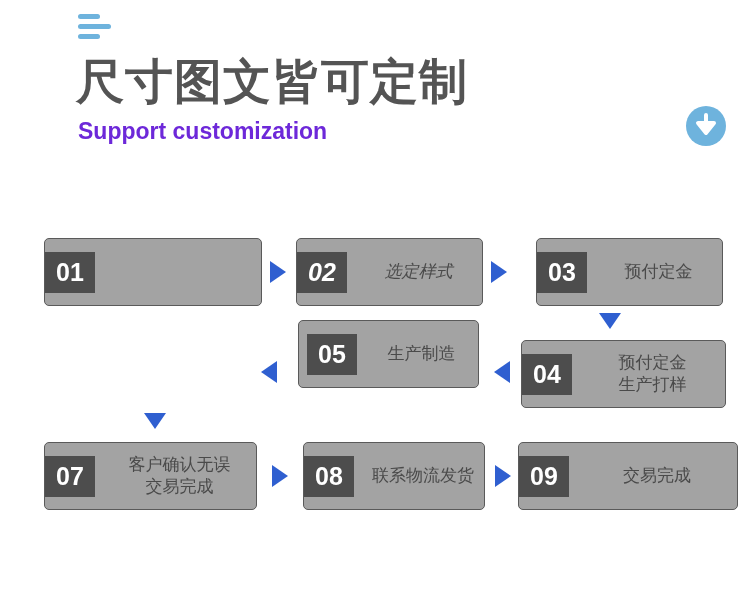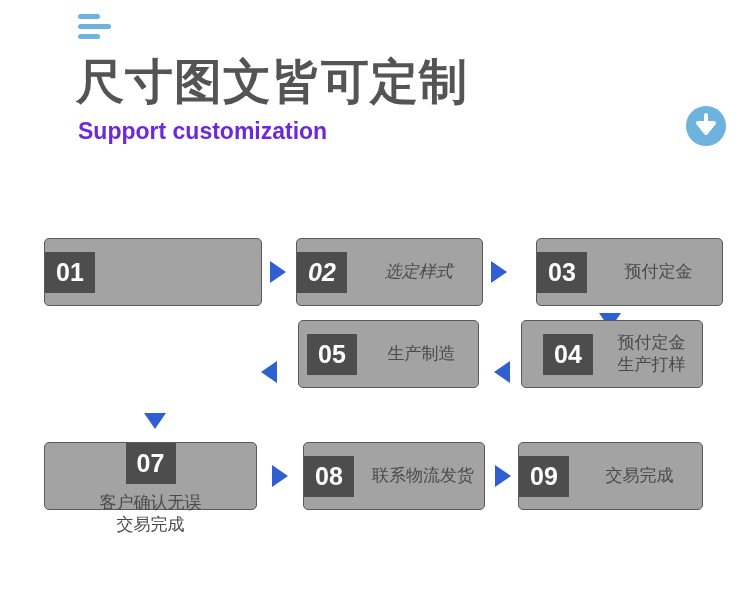--- a/index.html
+++ b/index.html
@@ -183,41 +183,41 @@
 
   <div class="arrow arrow-left" style="left:261px; top:181px;"></div>
 
   <div class="step-box" style="left:298px; top:140px; width:181px;padding-left:8px;">
     <span class="step-num">05</span>
     <span class="step-label">生产制造</span>
   </div>
 
   <div class="arrow arrow-left" style="left:494px; top:181px;"></div>
 
-  <div class="step-box" style="left:521px; top:140px; width:182px;padding-left:21px;">
+  <div class="step-box" style="left:521px; top:160px; width:205px;">
     <span class="step-num">04</span>
     <span class="step-label">预付定金
 生产打样</span>
   </div>
 
   <div class="arrow arrow-down" style="left:144px; top:233px;"></div>
 
-  <div class="step-box" style="left:44px; top:262px; width:213px;flex-direction:column;">
+  <div class="step-box" style="left:44px; top:262px; width:213px;">
     <span class="step-num">07</span>
     <span class="step-label">客户确认无误
 交易完成</span>
   </div>
 
   <div class="arrow arrow-right" style="left:272px; top:285px;"></div>
 
   <div class="step-box" style="left:303px; top:262px; width:182px;">
     <span class="step-num">08</span>
     <span class="step-label">联系物流发货</span>
   </div>
 
   <div class="arrow arrow-right" style="left:495px; top:285px;"></div>
 
-  <div class="step-box" style="left:518px; top:262px; width:185px;justify-content:flex-end;">
+  <div class="step-box" style="left:518px; top:262px; width:220px;justify-content:flex-end;">
     <span class="step-num">09</span>
     <span class="step-label">交易完成</span>
   </div>
 
 </div>
 
 </body></html>

